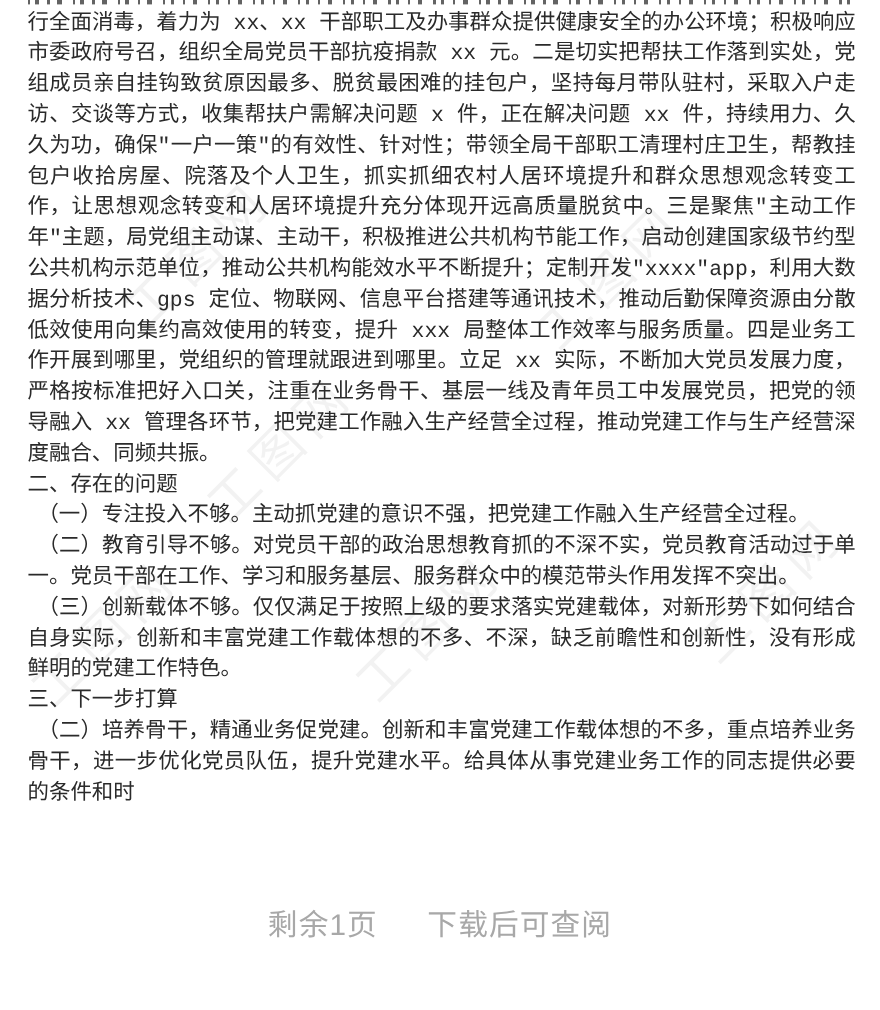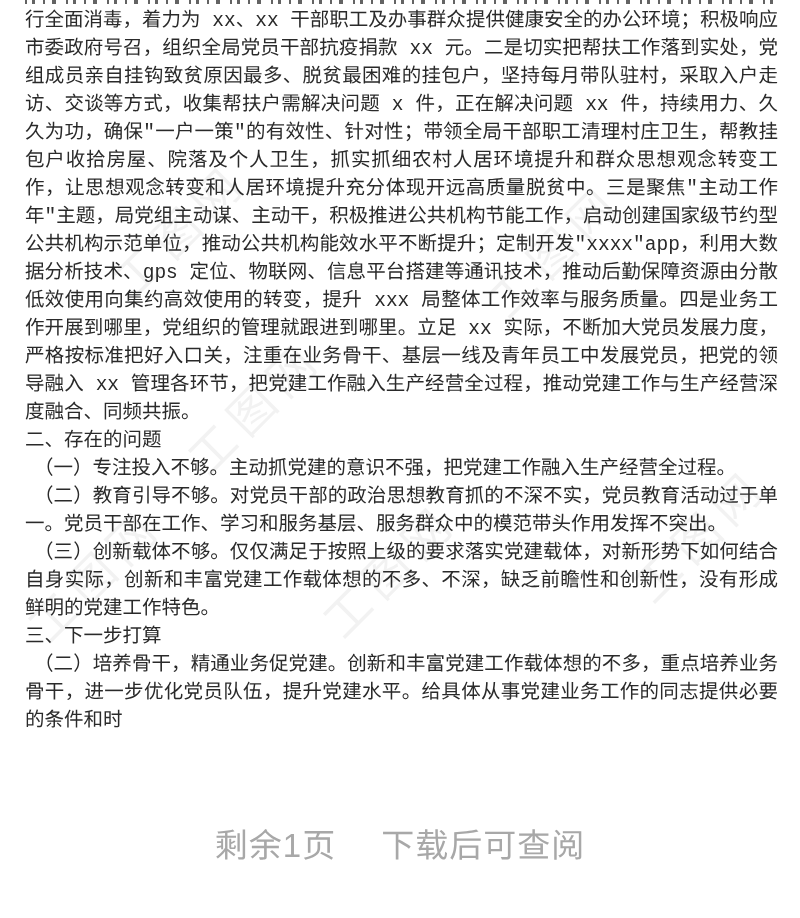--- a/index.html
+++ b/index.html
@@ -46,21 +46,21 @@
     word-break: break-all;
     font-family: Liberation Mono, monospace;
   }
   .doc-body p { margin: 0; padding: 0; }
   .doc-body p.indent { text-indent: 9px; }
   .footer {
     position: absolute; z-index: 2;
     top: 819px; left: 0; right: 0;
     display: flex; justify-content: center; align-items: baseline;
     gap: 45px;
-    font-size: 33px;
+    font-size: 27px;
     color: #a8a8a8;
     letter-spacing: 1px;
   }
 </style>
 </head>
 <body>
 
 <div class="page">
 
   <div class="watermark-layer">

